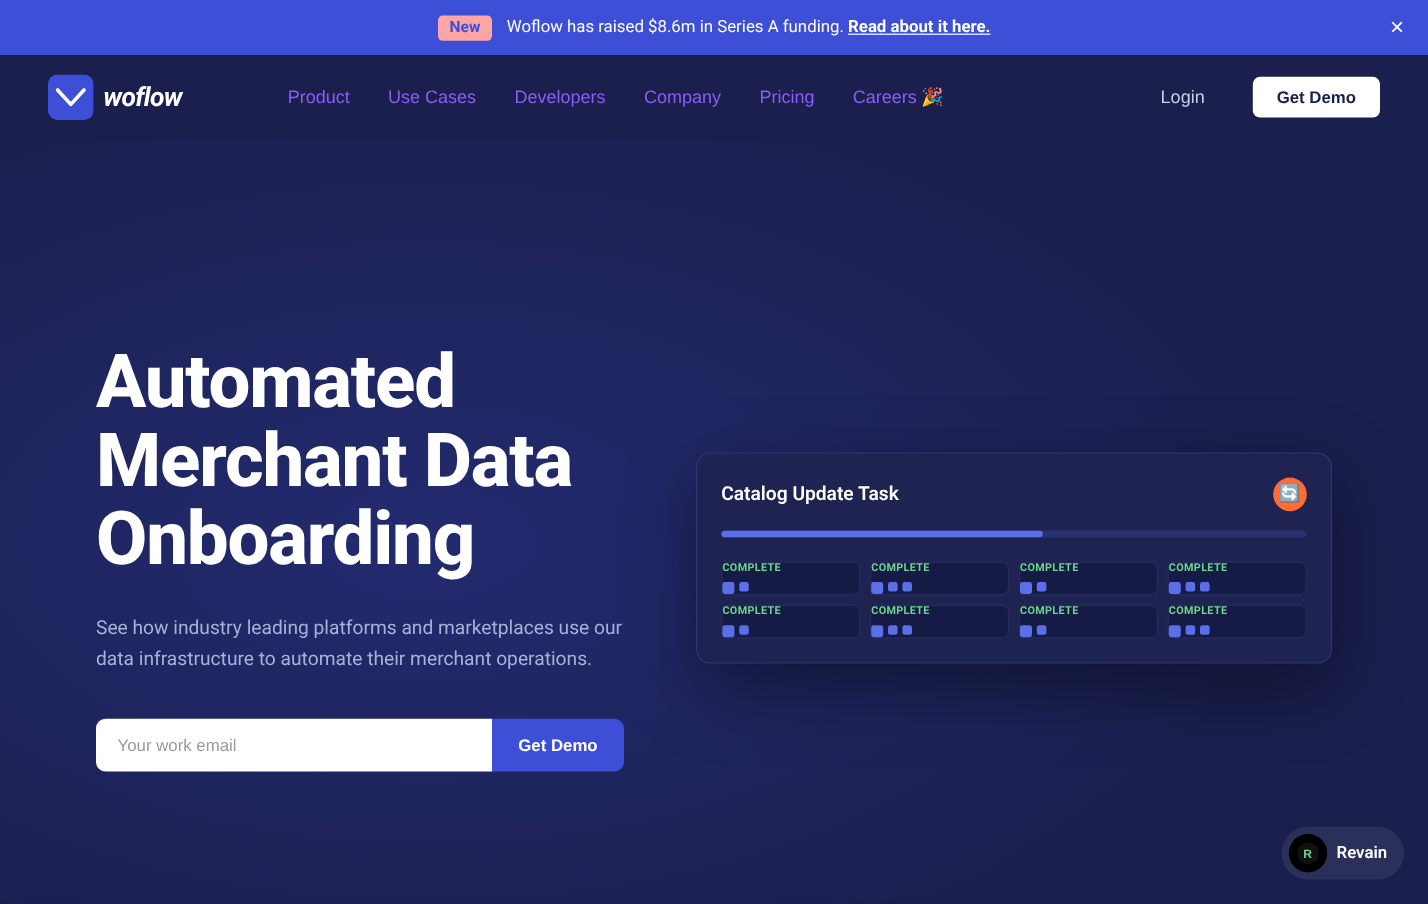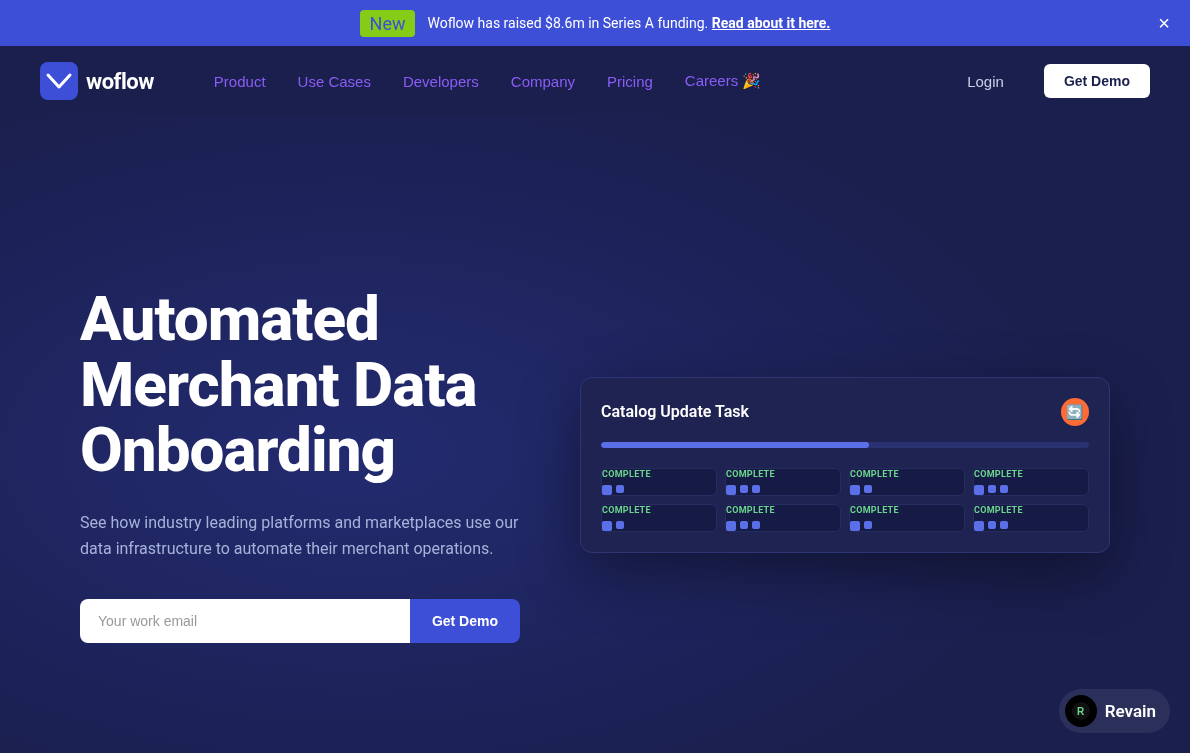--- a/index.html
+++ b/index.html
@@ -20,24 +20,24 @@
       display: flex;
       align-items: center;
       justify-content: center;
       gap: 12px;
       padding: 8px 20px;
       position: relative;
       height: 46px;
     }
 
     .announcement-bar .new-badge {
-      background: #84cc16;
+      background: #fca5a5;
       color: #3d4fd6;
-      font-weight: 400;
-      font-size: 18px;
+      font-weight: 700;
+      font-size: 13px;
       padding: 3px 10px;
       border-radius: 4px;
     }
 
     .announcement-bar .announcement-text {
       color: #fff;
       font-size: 14px;
     }
 
     .announcement-bar .announcement-text a {
@@ -65,22 +65,23 @@
       align-items: center;
       padding: 0 40px;
       height: 70px;
       background: #1a1f4e;
     }
 
     .logo {
       display: flex;
       align-items: center;
       gap: 8px;
-      margin-right: 48px;
+      margin-right: 76px;
       text-decoration: none;
+      font-style: italic;
     }
 
     .logo-icon {
       width: 38px;
       height: 38px;
     }
 
     .logo-text {
       color: #fff;
       font-size: 22px;
@@ -314,21 +315,21 @@
       background: #000;
       border-radius: 50%;
       display: flex;
       align-items: center;
       justify-content: center;
       font-size: 14px;
       color: #fff;
     }
 
     .revain-text {
-      font-size: 17px;
+      font-size: 14px;
       font-weight: 600;
       color: #fff;
     }
 
     
     body::before {
       content: '';
       position: absolute;
       inset: 0;
       background: radial-gradient(ellipse at 30% 60%, rgba(61, 79, 214, 0.25) 0%, transparent 60%),

